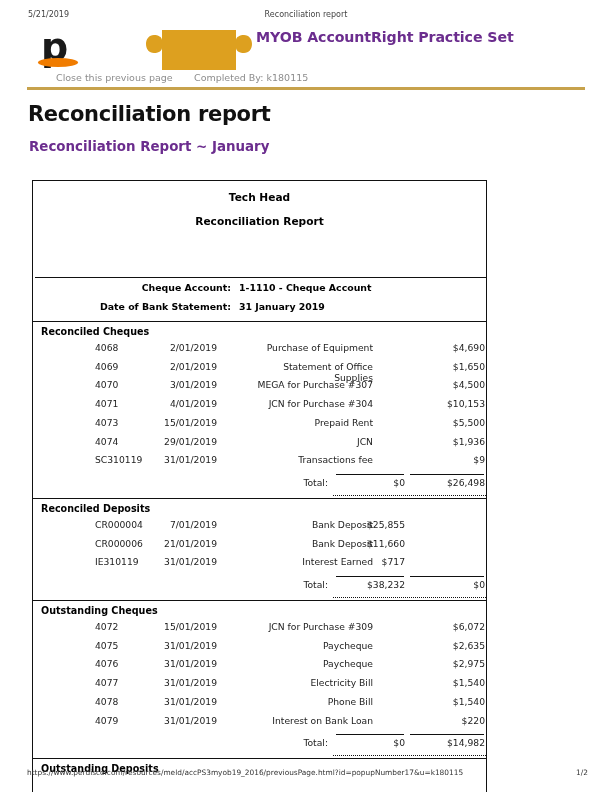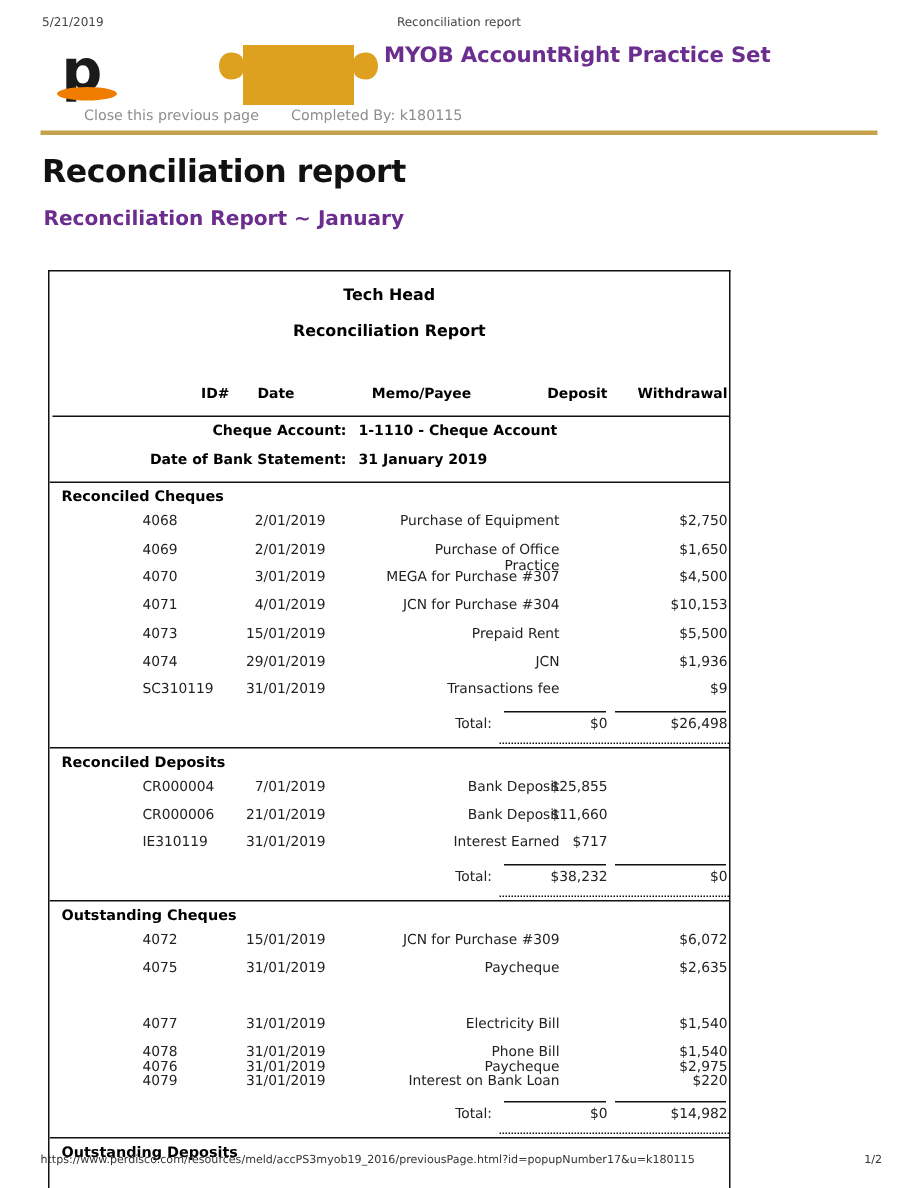--- a/index.html
+++ b/index.html
@@ -185,52 +185,45 @@
 
   <div class="doc-title">Reconciliation report</div>
   <div class="section-title">Reconciliation Report ~ January</div>
 
   <div class="report-box">
     <div class="rb-inner" id="rb-inner">
 
       <div class="rpt-co">Tech Head</div>
       <div class="rpt-name">Reconciliation Report</div>
 
-      <div class="col-head">
-        <span class="ch ch-id">ID#</span>
-        <span class="ch ch-date">Date</span>
-        <span class="ch ch-memo">Memo/Payee</span>
-        <span class="ch ch-dep">Deposit</span>
-        <span class="ch ch-wdr">Withdrawal</span>
-      </div>
       <div class="hdr-line"></div>
 
       <div class="meta-row meta-1">
         <span class="mlabel">Cheque Account:</span>
         <span class="mval">1-1110 - Cheque Account</span>
       </div>
       <div class="meta-row meta-2">
         <span class="mlabel">Date of Bank Statement:</span>
         <span class="mval">31 January 2019</span>
       </div>
 
       <div id="sections-host">
           <div class="grp-sep" style="top: 140px;"></div>
           <div class="grp-head" style="top: 145px;">Reconciled Cheques</div>
           <div class="row" style="top: 161px;">
             <span class="c-id">4068</span>
             <span class="c-date">2/01/2019</span>
             <span class="c-memo">Purchase of Equipment</span>
             <span class="c-dep"></span>
-            <span class="c-wdr">$2,750</span>
+            <span class="c-wdr">$4,690</span>
           </div>
           <div class="row" style="top: 179.7px;">
             <span class="c-id">4069</span>
             <span class="c-date">2/01/2019</span>
-            <span class="c-memo">Purchase of Office Practice</span>
+            <span class="c-memo">Statement of Office Supplies</span>
             <span class="c-dep"></span>
             <span class="c-wdr">$1,650</span>
           </div>
           <div class="row" style="top: 198.4px;">
             <span class="c-id">4070</span>
             <span class="c-date">3/01/2019</span>
             <span class="c-memo">MEGA for Purchase #307</span>
             <span class="c-dep"></span>
             <span class="c-wdr">$4,500</span>
           </div>
@@ -310,21 +303,21 @@
             <span class="c-dep"></span>
             <span class="c-wdr">$6,072</span>
           </div>
           <div class="row" style="top: 458.7px;">
             <span class="c-id">4075</span>
             <span class="c-date">31/01/2019</span>
             <span class="c-memo">Paycheque</span>
             <span class="c-dep"></span>
             <span class="c-wdr">$2,635</span>
           </div>
-          <div class="row" style="top: 477.4px; margin-top: 48px;">
+          <div class="row" style="top: 477.4px;">
             <span class="c-id">4076</span>
             <span class="c-date">31/01/2019</span>
             <span class="c-memo">Paycheque</span>
             <span class="c-dep"></span>
             <span class="c-wdr">$2,975</span>
           </div>
           <div class="row" style="top: 496.1px;">
             <span class="c-id">4077</span>
             <span class="c-date">31/01/2019</span>
             <span class="c-memo">Electricity Bill</span>

